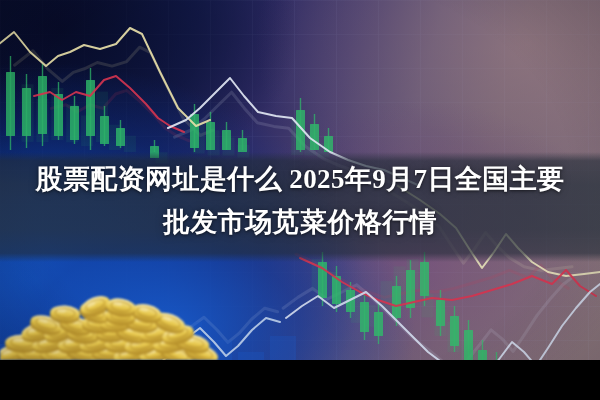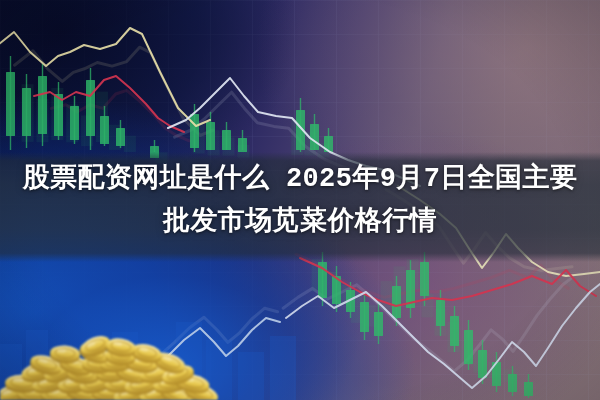--- a/index.html
+++ b/index.html
@@ -3,23 +3,23 @@
 <meta charset="utf-8">
 <style>
   html, body {
     margin: 0;
     padding: 0;
     background: #000;
   }
   #stage {
     position: relative;
     width: 600px;
-    height: 400px;
+    height: 360px;
     overflow: hidden;
-    font-family: Liberation Mono, monospace;
+    font-family: Liberation Serif, serif;
     background: #d946ef;
   }
 
   
   .bg-layer {
     position: absolute;
     inset: 0;
     pointer-events: none;
   }
   #bg-base {

